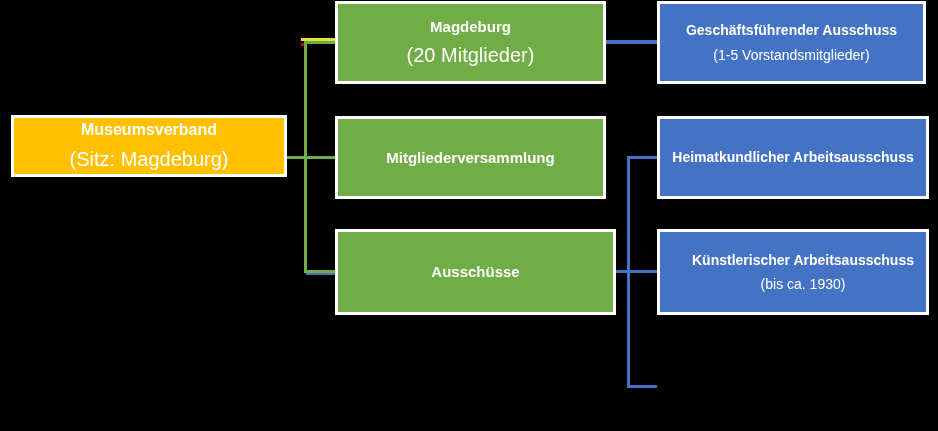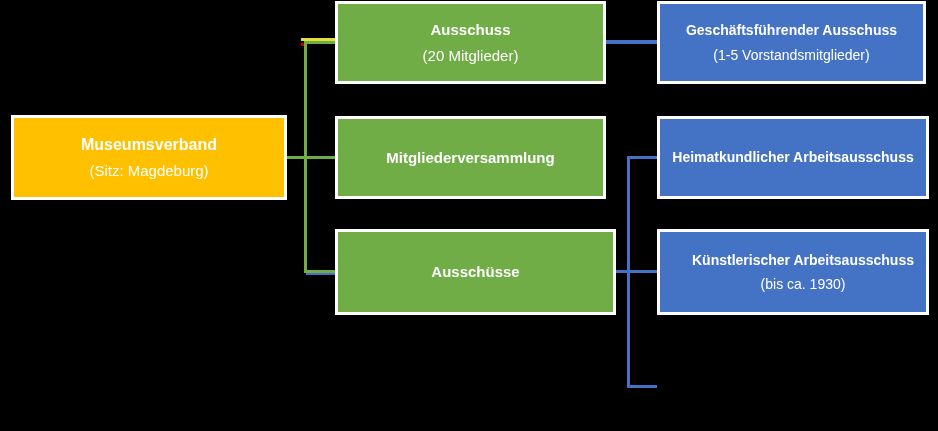--- a/index.html
+++ b/index.html
@@ -23,21 +23,21 @@
     text-align:center;
     line-height:1.15;
   }
   .node.orange{background:#FFC000;}
   .node.green{background:#70AD47;}
   .node.blue{background:#4472C4;}
   .title{font-weight:bold;}
   .orange .title{font-size:16px;}
   .green  .title{font-size:15px;}
   .blue   .title{font-size:14px;}
-  .subtitle{font-weight:normal;font-size:15px;}
+  .subtitle{font-weight:normal;font-size:20px;}
   .blue .subtitle{font-size:14px;}
   .line{position:absolute;}
   .line.green-l{background:#70AD47;}
   .line.blue-l{background:#4472C4;}
   .line.yellow-l{background:#E0E03C;}
   .line.red-l{background:#C00000;}
 </style>
 </head>
 <body>
 
@@ -51,27 +51,27 @@
   <div class="line red-l" style="left:301px;top:43px;width:3px;height:3px;"></div>
   <div class="line blue-l" style="left:306px;top:273px;width:29px;height:2px;"></div>
 
   <div class="line blue-l" style="left:606px;top:40px;width:51px;height:4px;"></div>
 
   <div class="line blue-l" style="left:627px;top:156px;width:3px;height:232px;"></div>
   <div class="line blue-l" style="left:627px;top:156px;width:30px;height:3px;"></div>
   <div class="line blue-l" style="left:606px;top:270px;width:51px;height:3px;"></div>
   <div class="line blue-l" style="left:627px;top:385px;width:30px;height:3px;"></div>
 
-  <div class="node orange" style="left:11px;top:115px;width:276px;height:85px;">
+  <div class="node orange" style="left:11px;top:115px;width:276px;height:62px;">
     <div class="title">Museumsverband</div>
     <div class="subtitle">(Sitz: Magdeburg)</div>
   </div>
 
   <div class="node green" style="left:335px;top:1px;width:271px;height:83px;">
-    <div class="title">Ausschuss</div>
+    <div class="title">Magdeburg</div>
     <div class="subtitle">(20 Mitglieder)</div>
   </div>
 
   <div class="node green" style="left:335px;top:116px;width:271px;height:83px;">
     <div class="title">Mitgliederversammlung</div>
   </div>
 
   <div class="node green" style="left:335px;top:229px;width:281px;height:86px;">
     <div class="title">Ausschüsse</div>
   </div>

